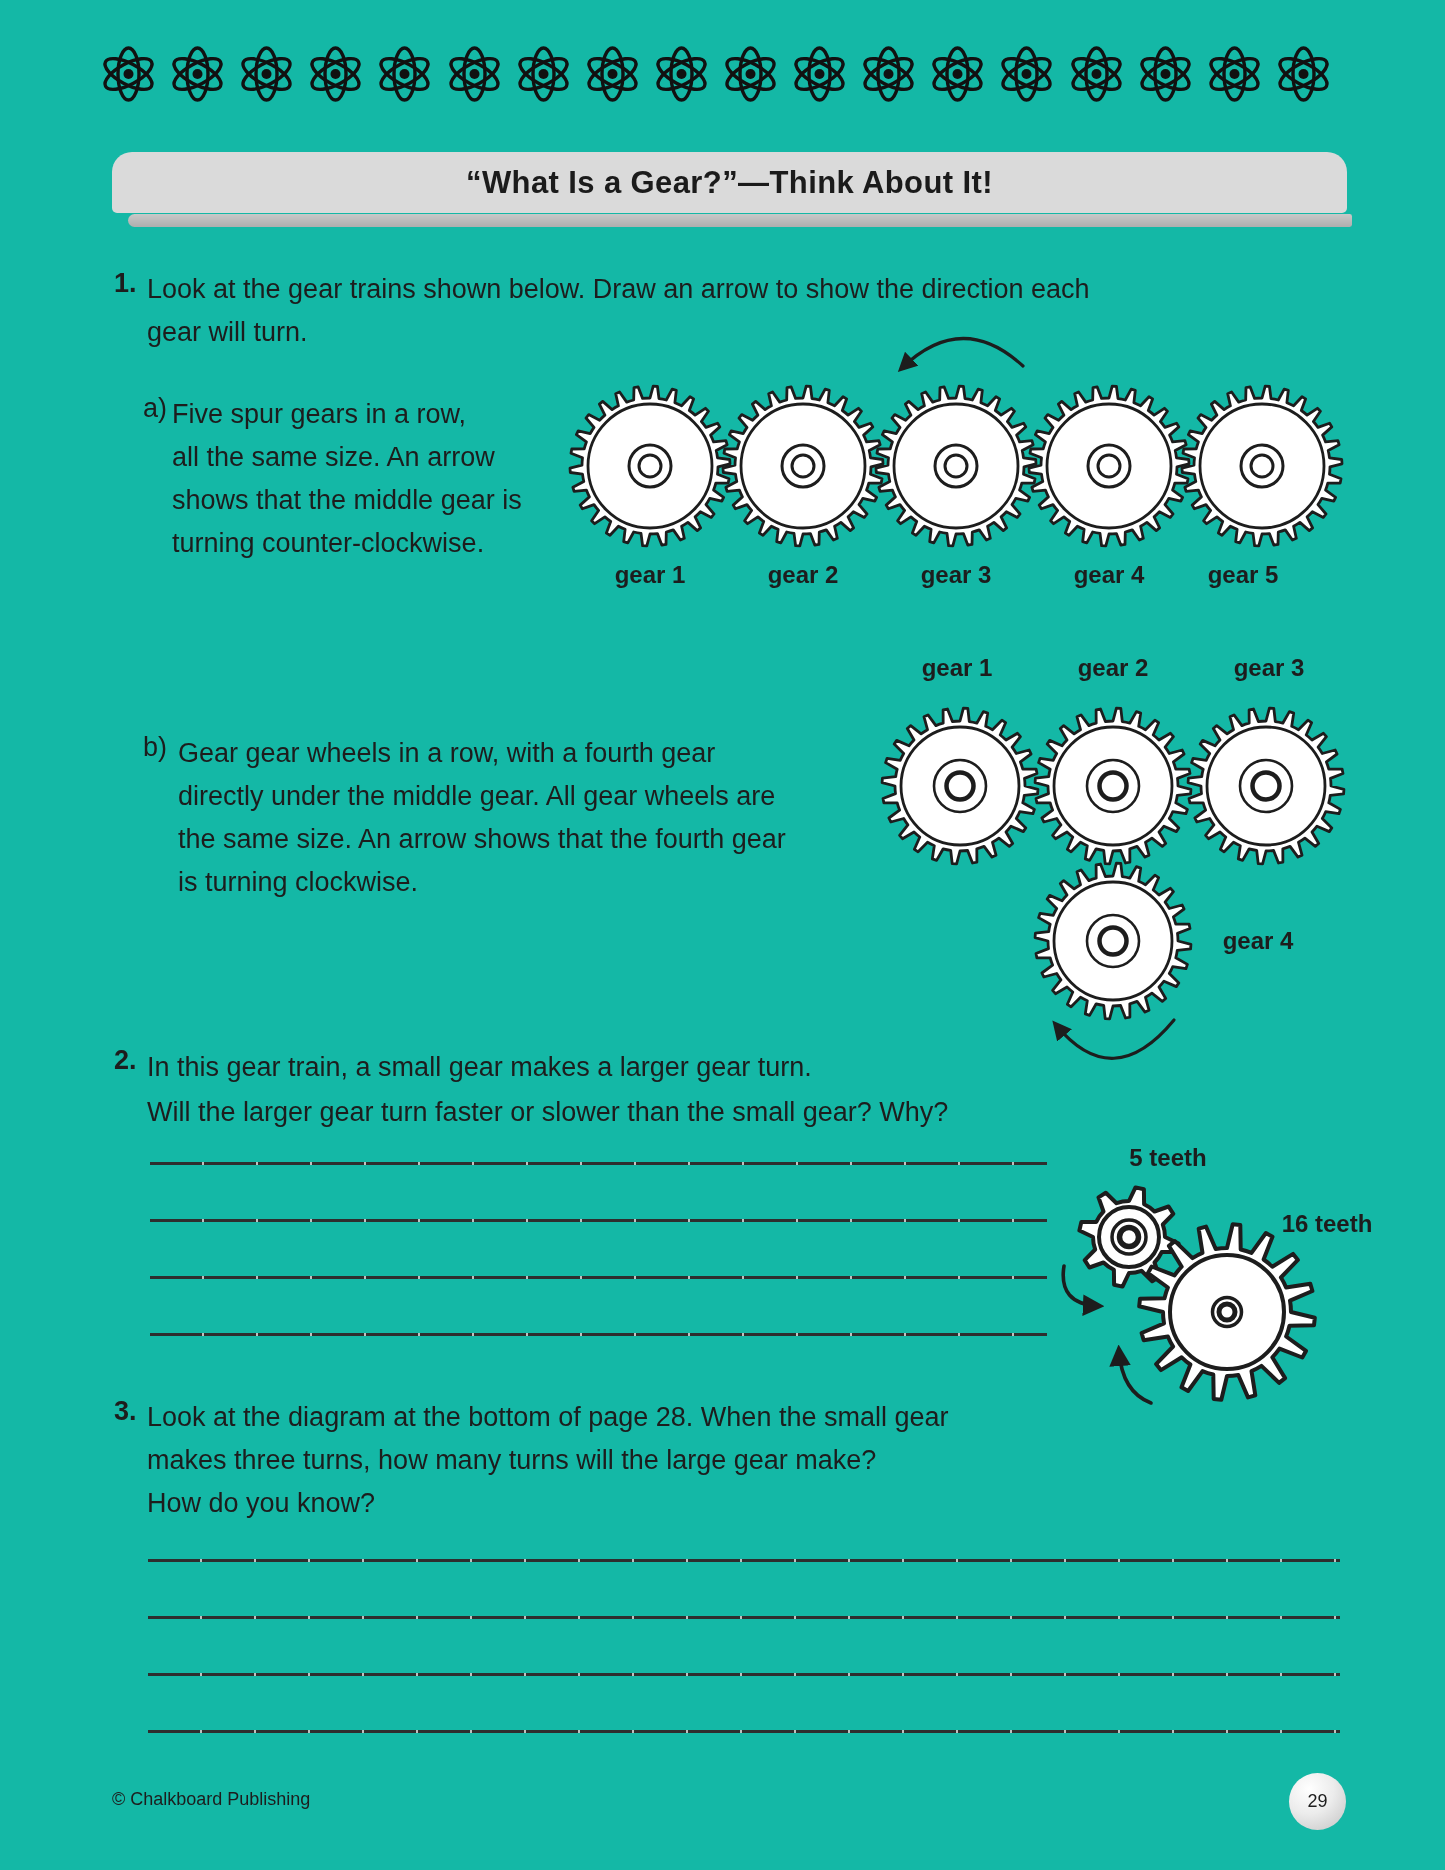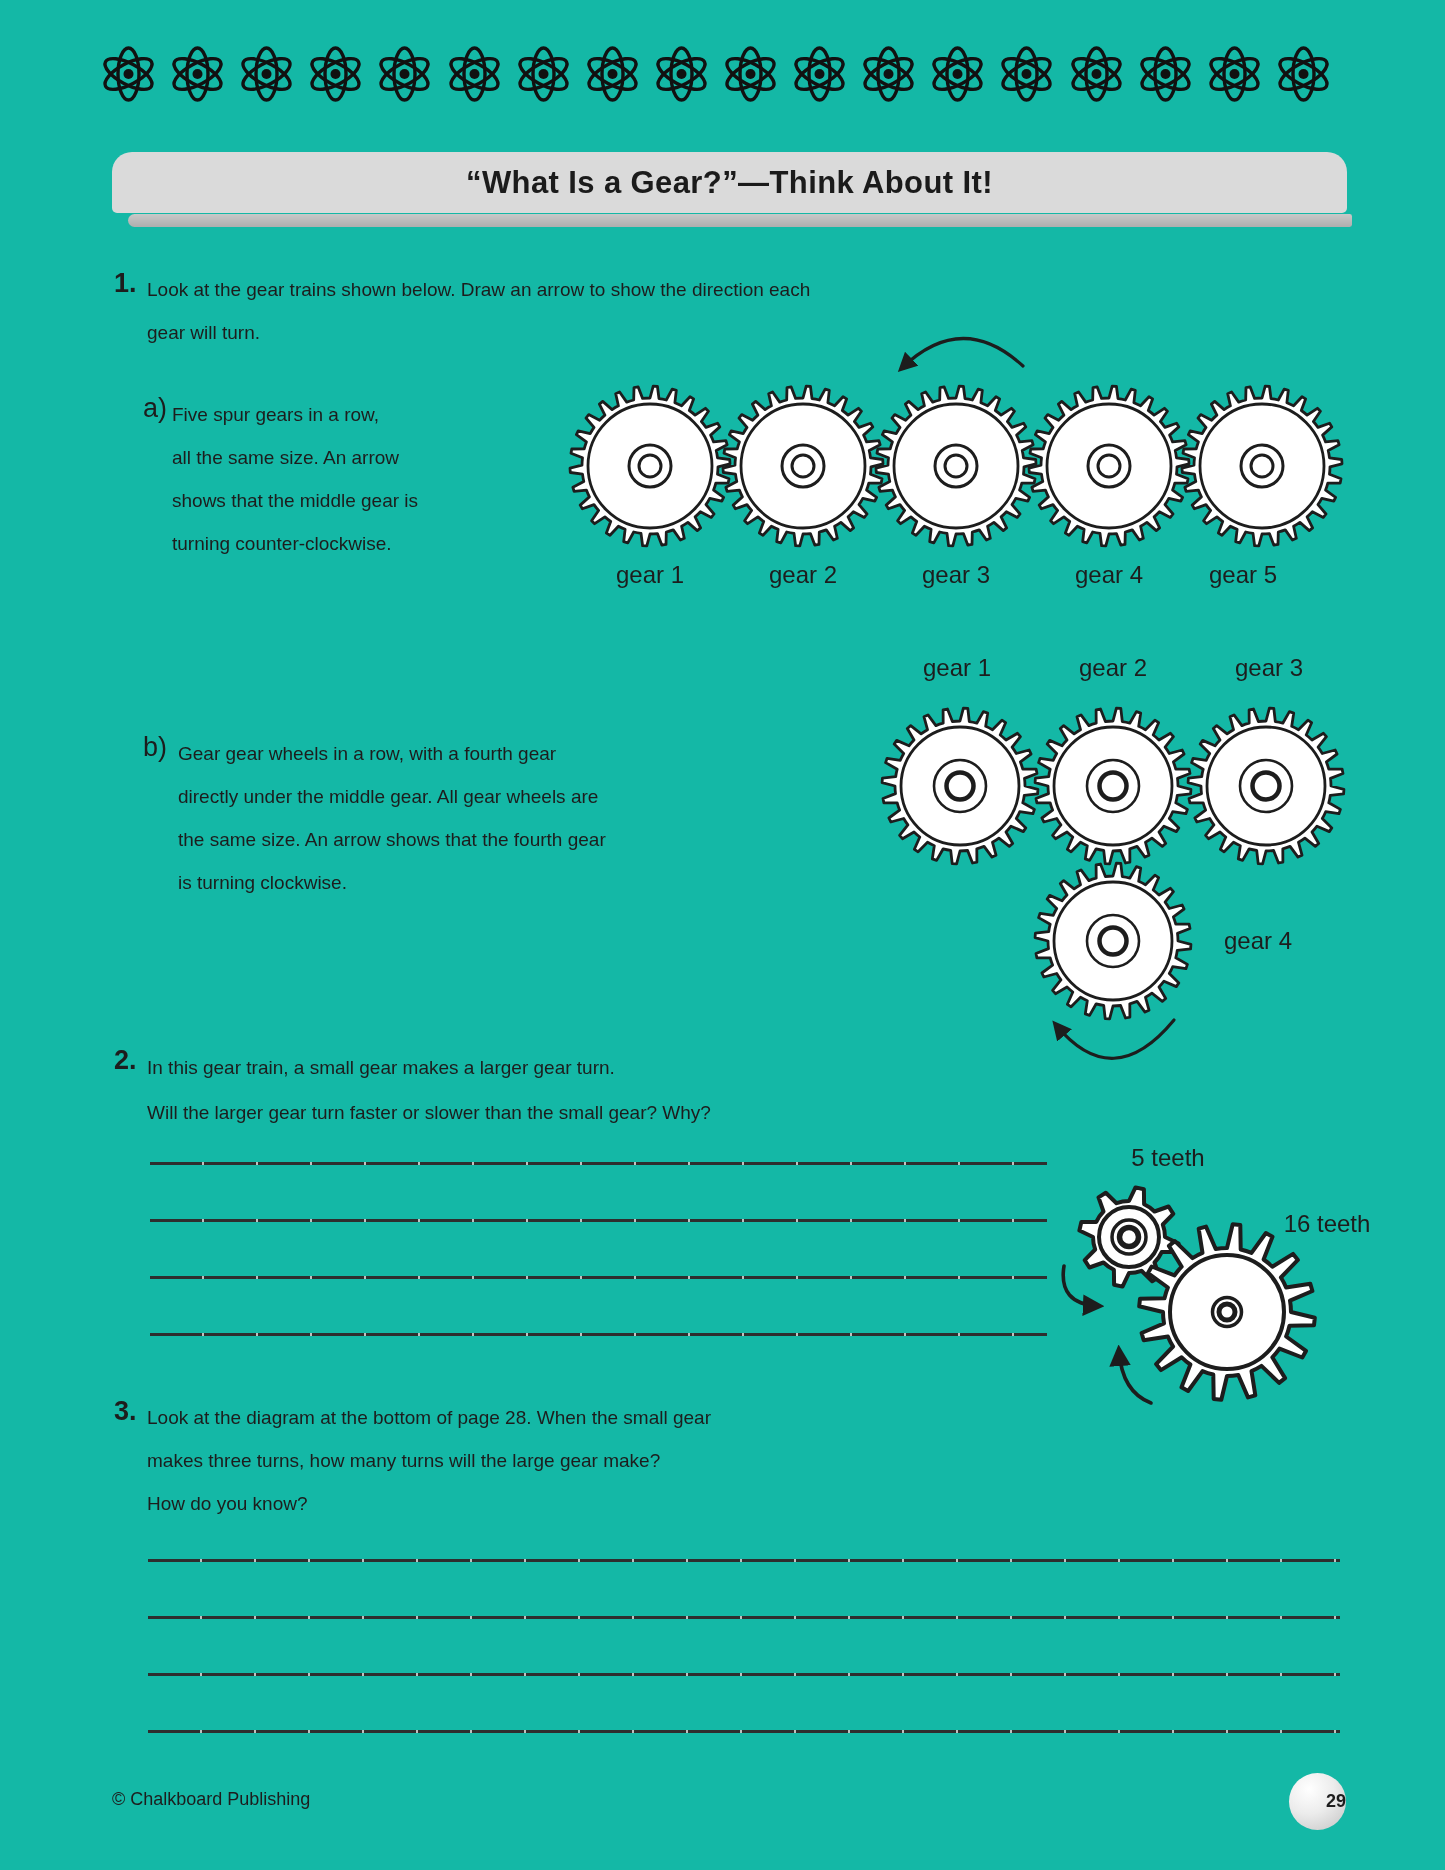--- a/index.html
+++ b/index.html
@@ -5,29 +5,29 @@
   html,body{margin:0;padding:0;background:#ffffff;}
   .page{position:relative;width:1445px;height:1870px;background:#14b8a6;
         font-family:"Liberation Sans","DejaVu Sans",sans-serif;color:#1d1d1d;overflow:hidden;}
   .atoms{position:absolute;left:100px;top:40px;width:1232px;display:flex;justify-content:space-between;}
   .banner{position:absolute;left:112px;top:152px;width:1235px;height:61px;background:#dadada;
           border-radius:20px 20px 5px 5px;display:flex;align-items:center;justify-content:center;}
   .banner-title{font-weight:bold;font-size:31px;letter-spacing:.4px;color:#1b1b1b;}
   .banner-edge{position:absolute;left:128px;top:214px;width:1224px;height:13px;
                background:linear-gradient(#c8c8c8,#aeaeae);border-radius:8px 3px 3px 8px;}
   .qnum{position:absolute;font-size:27px;font-weight:bold;white-space:nowrap;}
-  .qtext{position:absolute;font-size:19px;line-height:43px;white-space:pre-line;}
+  .qtext{position:absolute;font-size:27px;line-height:43px;white-space:pre-line;}
   .lh45{line-height:45px;}
-  .glabel{position:absolute;font-size:24px;font-weight:normal;transform:translateX(-50%);white-space:nowrap;}
+  .glabel{position:absolute;font-size:24px;font-weight:bold;transform:translateX(-50%);white-space:nowrap;}
   .writeline{position:absolute;height:3px;
              background:repeating-linear-gradient(90deg,#2e2e2e 0 52px,#c0c0c0 52px 54px);}
   .footer{position:absolute;left:112px;top:1789px;font-size:18px;}
   .pageball{position:absolute;left:1289px;top:1773px;width:57px;height:57px;border-radius:50%;
             background:radial-gradient(circle at 35% 28%,#ffffff 0%,#ececec 45%,#c2c2c2 100%);
-            display:flex;align-items:center;justify-content:flex-end;font-size:18px;font-weight:bold;}
+            display:flex;align-items:center;justify-content:center;font-size:18px;font-weight:normal;}
   svg.overlay{position:absolute;left:0;top:0;}
 </style>
 </head>
 <body>
 
 <div class="page">
 
   <div class="atoms" id="atoms">
       <svg width="57" height="68" viewBox="0 0 57 68">
         <g fill="none" stroke="#111111" stroke-width="3.4">

